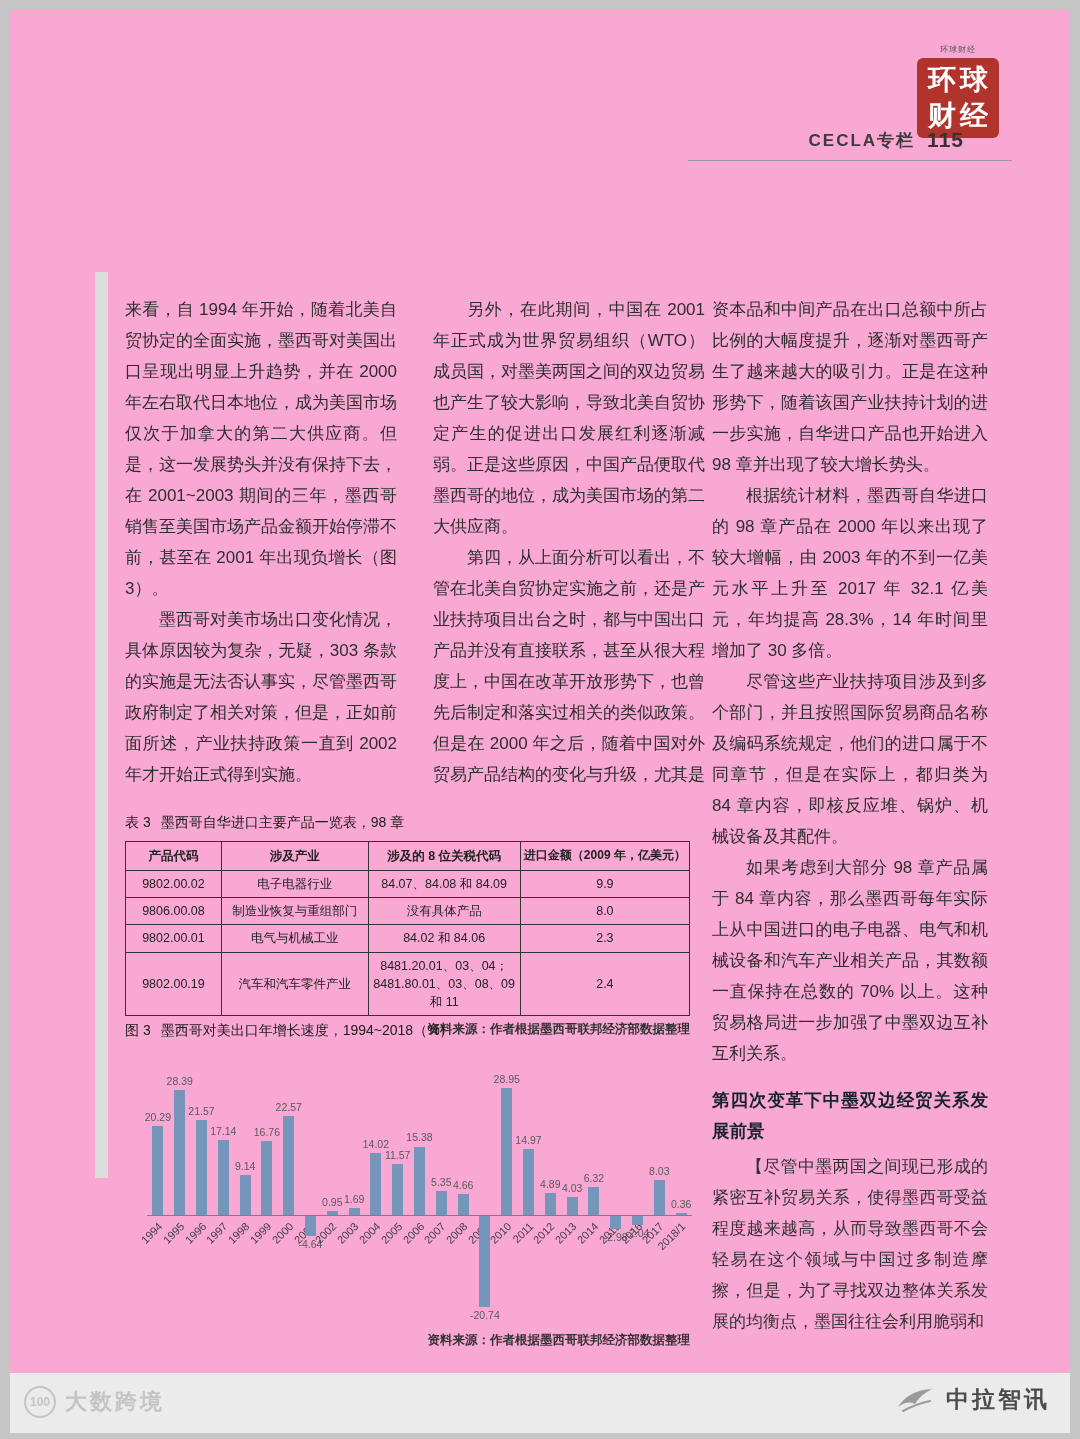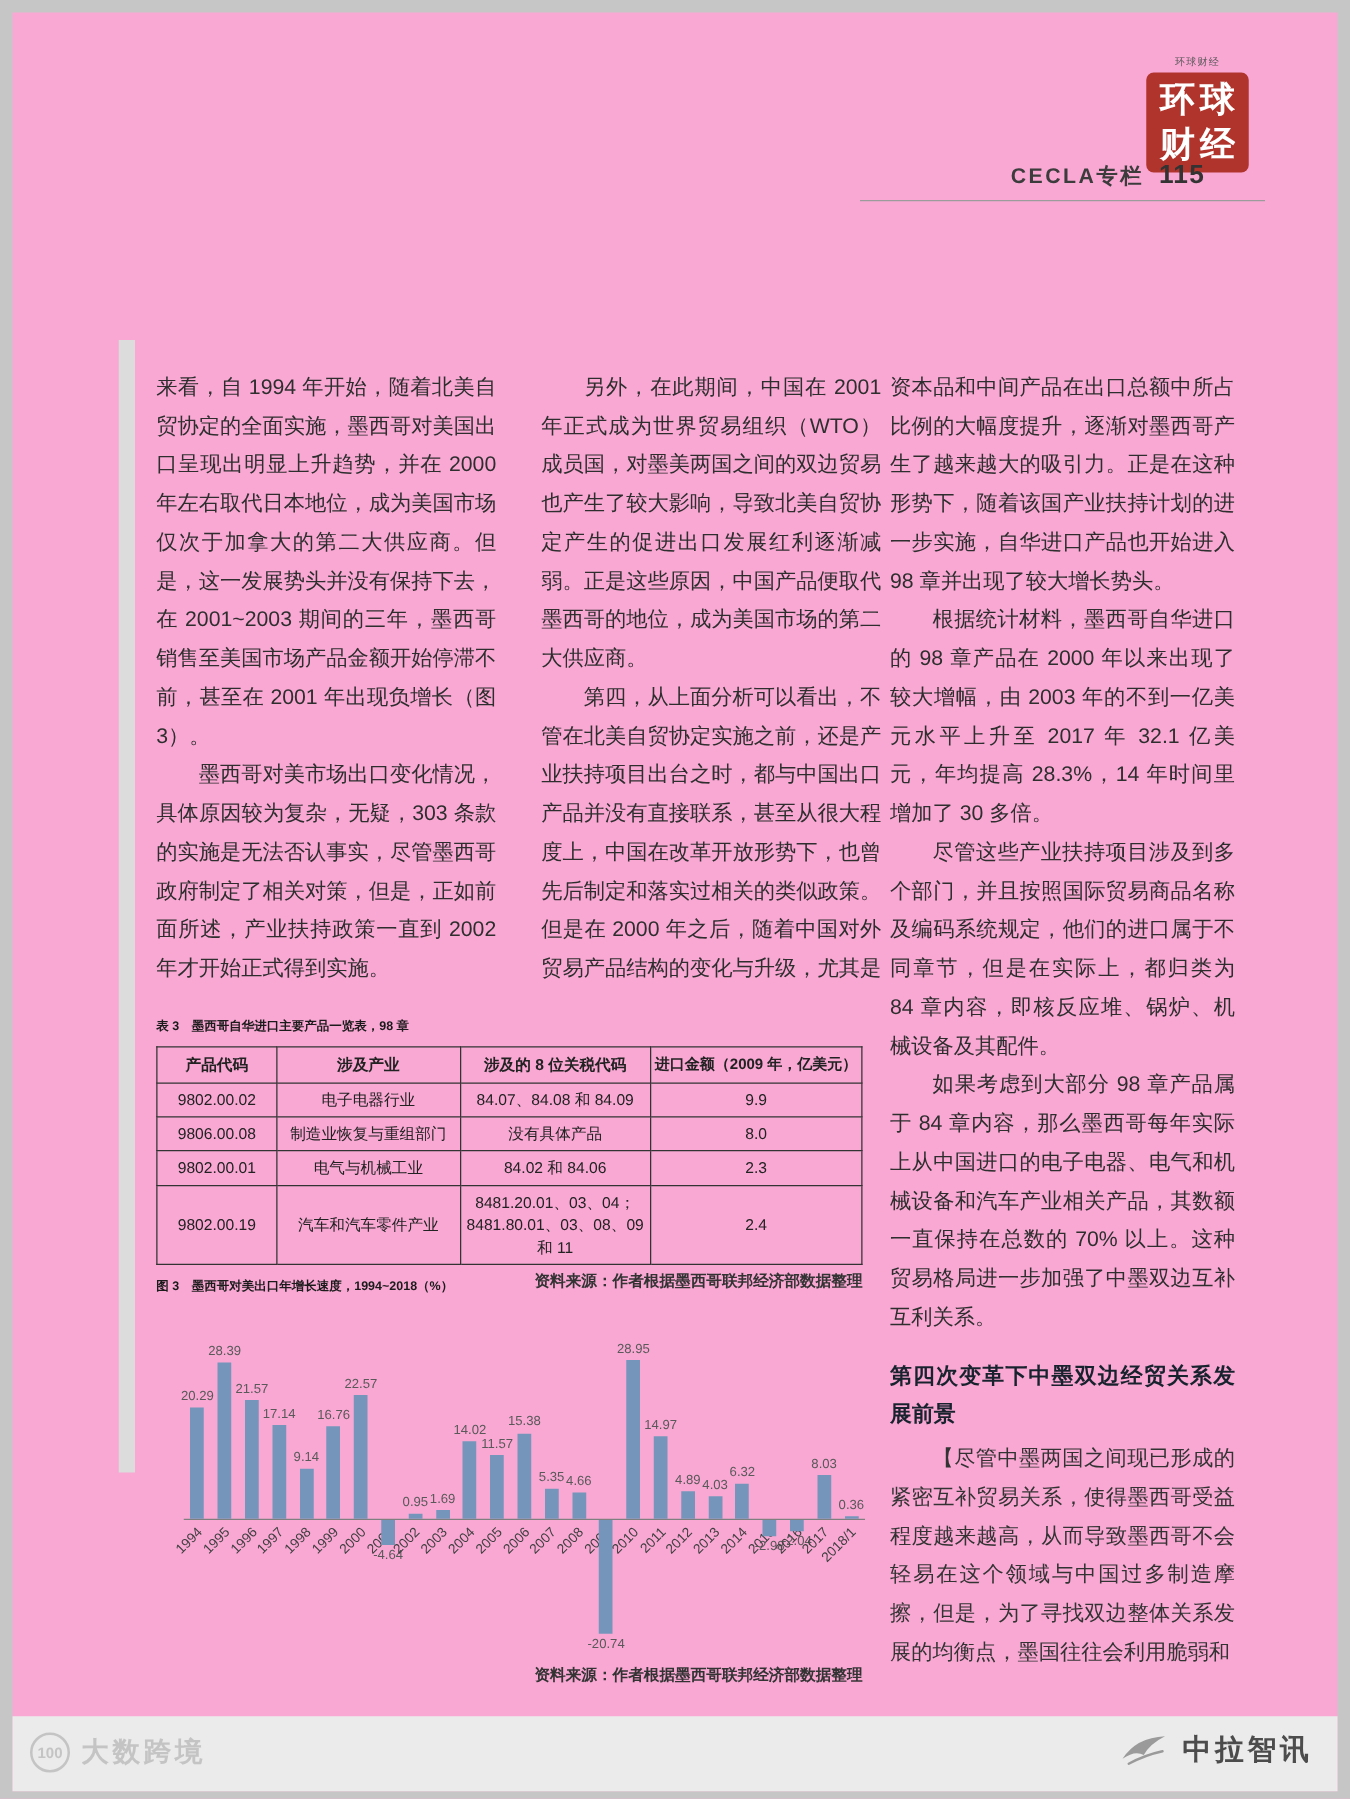--- a/index.html
+++ b/index.html
@@ -46,21 +46,21 @@
   .col2 { left:410px; height:500px; overflow:hidden;margin-left:13px; }
   .col3 { left:702px; width:276px; height:1082px; overflow:hidden; }
   .sec-heading {
     margin-top:16px; margin-bottom:4px;
     font-weight:bold; font-size:17.5px; line-height:31px; color:#18222e;
   }
   .lead { font-family:"Liberation Serif","DejaVu Serif",serif; color:#333; }
 
   
   .table-block { position:absolute; left:115px; top:804px; width:565px; }
-  .block-title { font-size:10px; font-weight:bold; color:#1b1b1b; margin-bottom:9px; }
+  .block-title { font-size:14px; font-weight:normal; color:#1b1b1b; margin-bottom:9px; }
   .block-title .tlabel { margin-right:10px; }
   table.data { border-collapse:collapse; width:100%; font-size:12.5px; color:#222; table-layout:fixed;padding-left:28px; }
   table.data th, table.data td { border:1px solid #333; text-align:center; vertical-align:middle; padding:4px 3px; line-height:1.45; }
   table.data th { font-weight:bold; padding:5px 2px; }
   th.nowrap { white-space:nowrap; font-size:12px; }
   .src-note { text-align:right; font-size:12.5px; font-weight:bold; color:#333; margin-top:5px; }
 
   
   .chart-block { position:absolute; left:115px; top:1012px; width:565px; height:330px; }
   .plot { position:absolute; left:22px; top:40px; width:545px; height:268px; }

